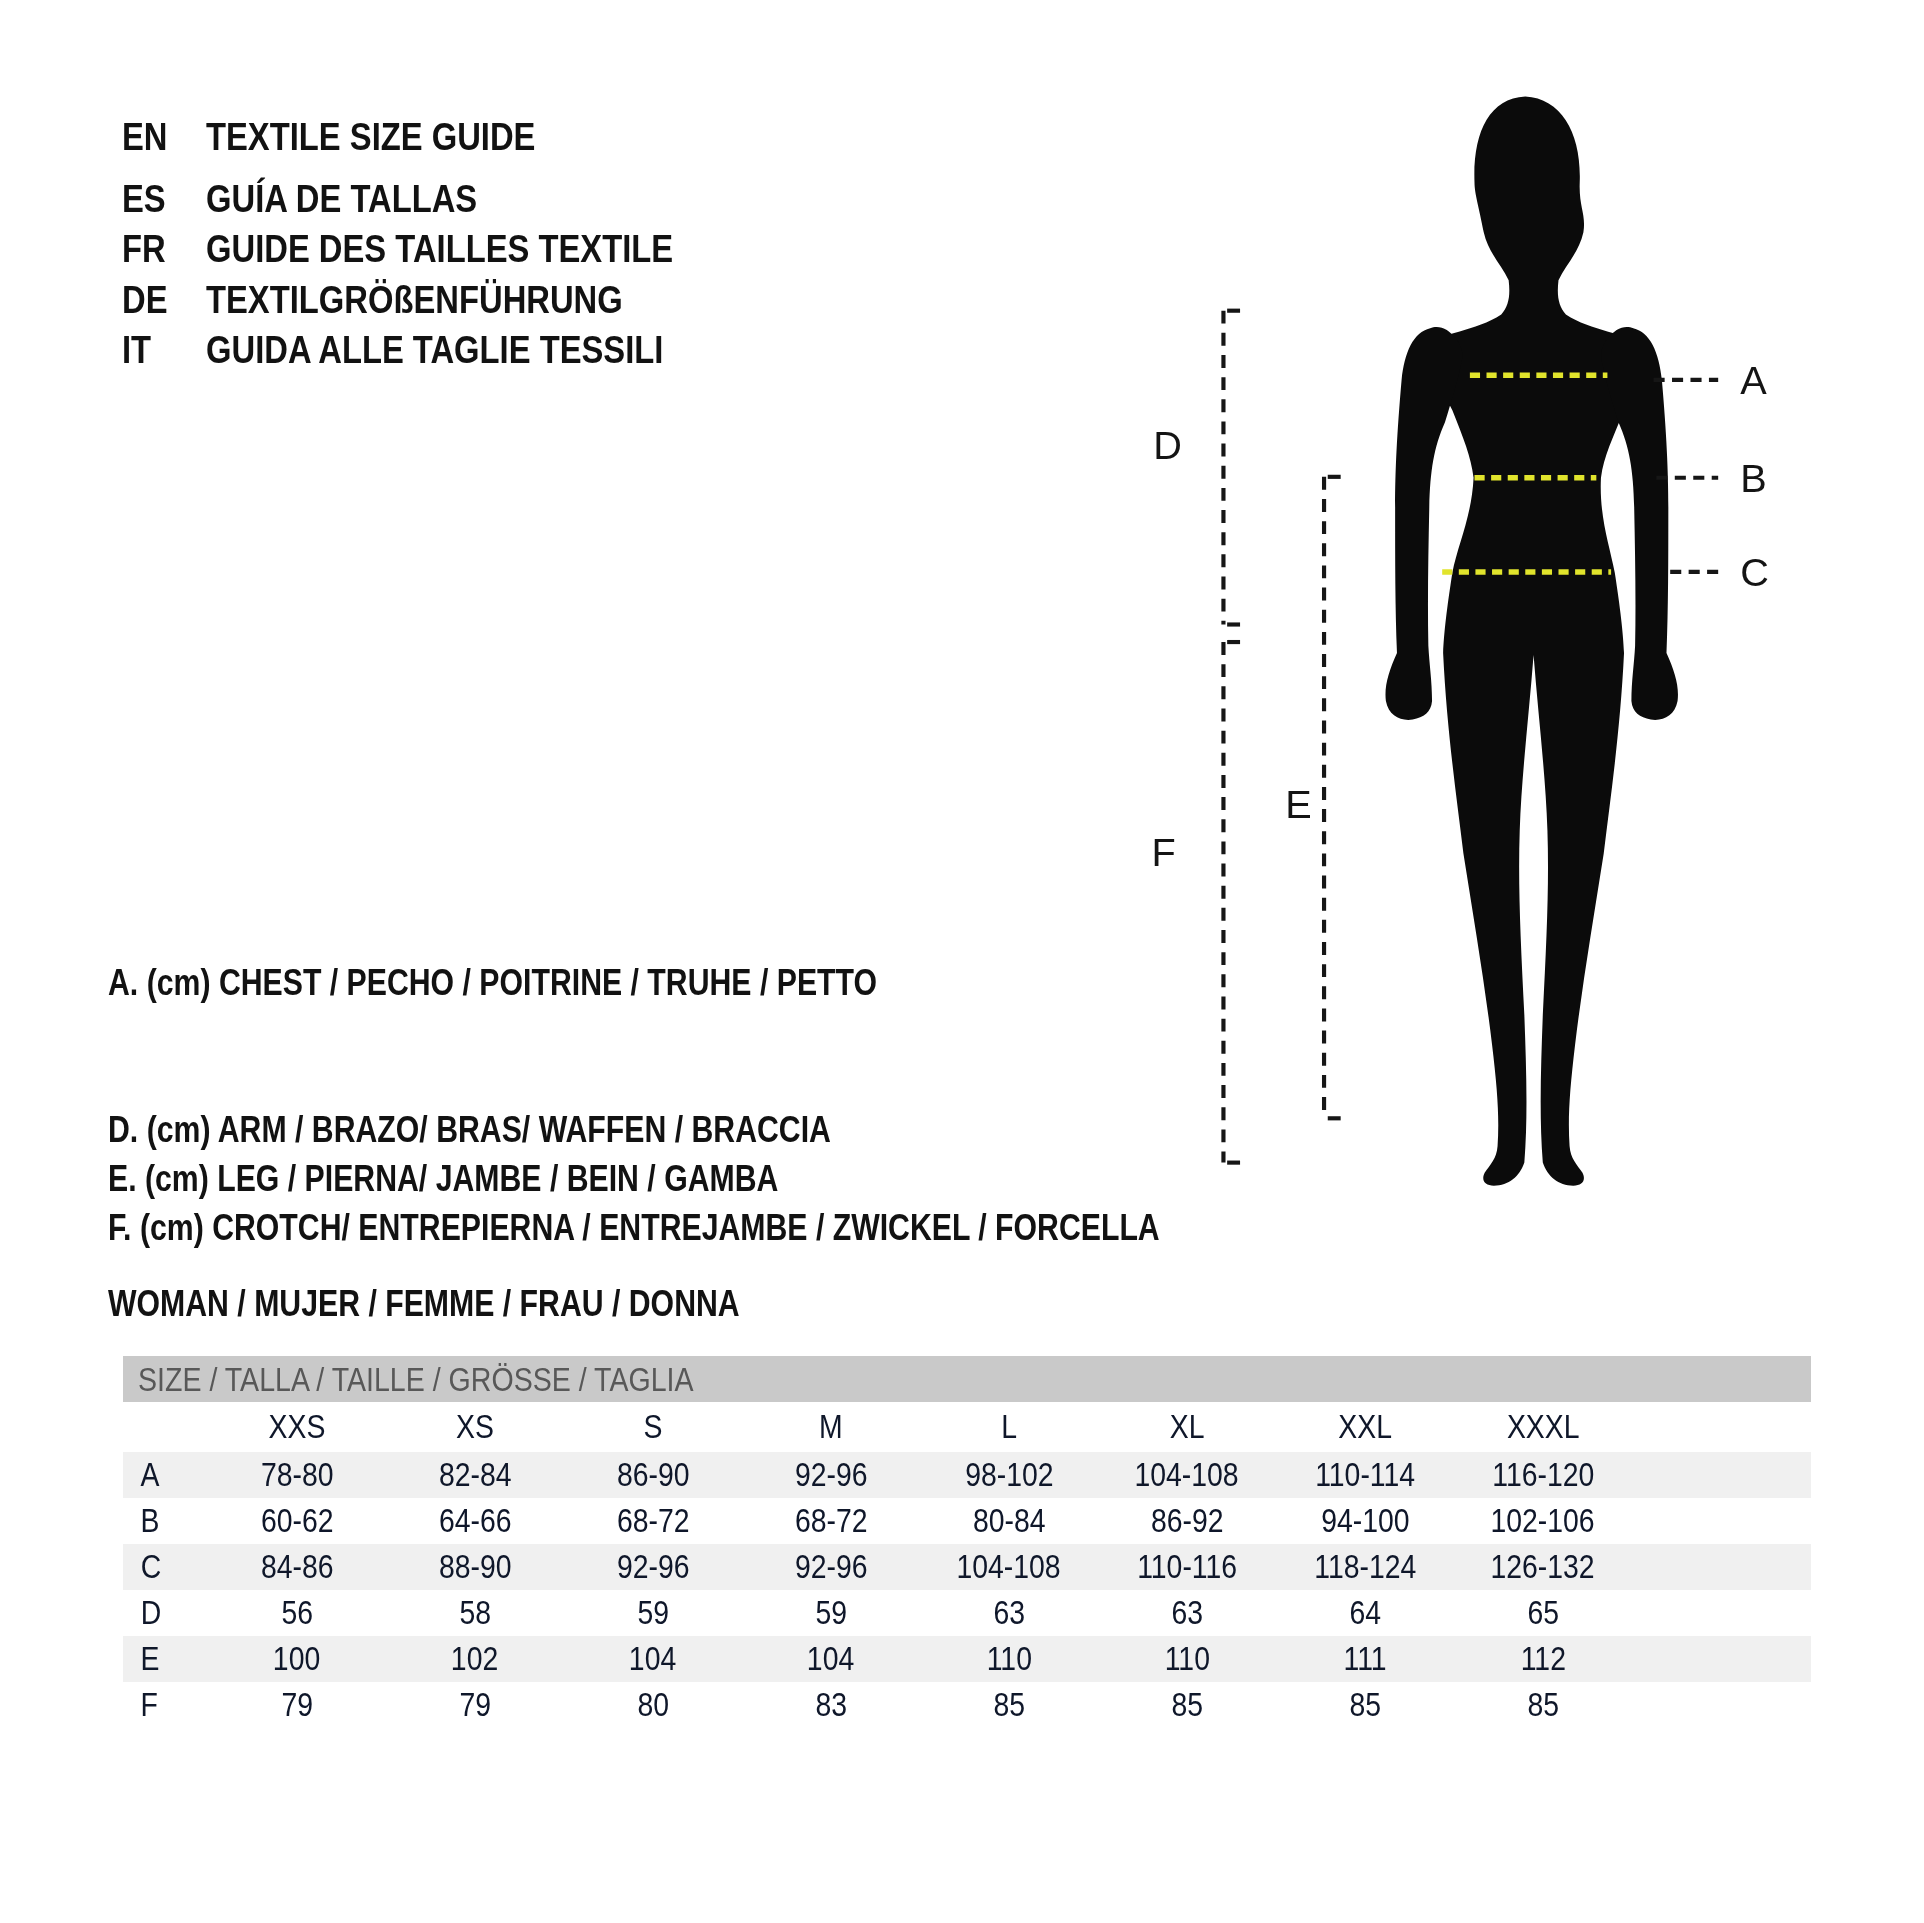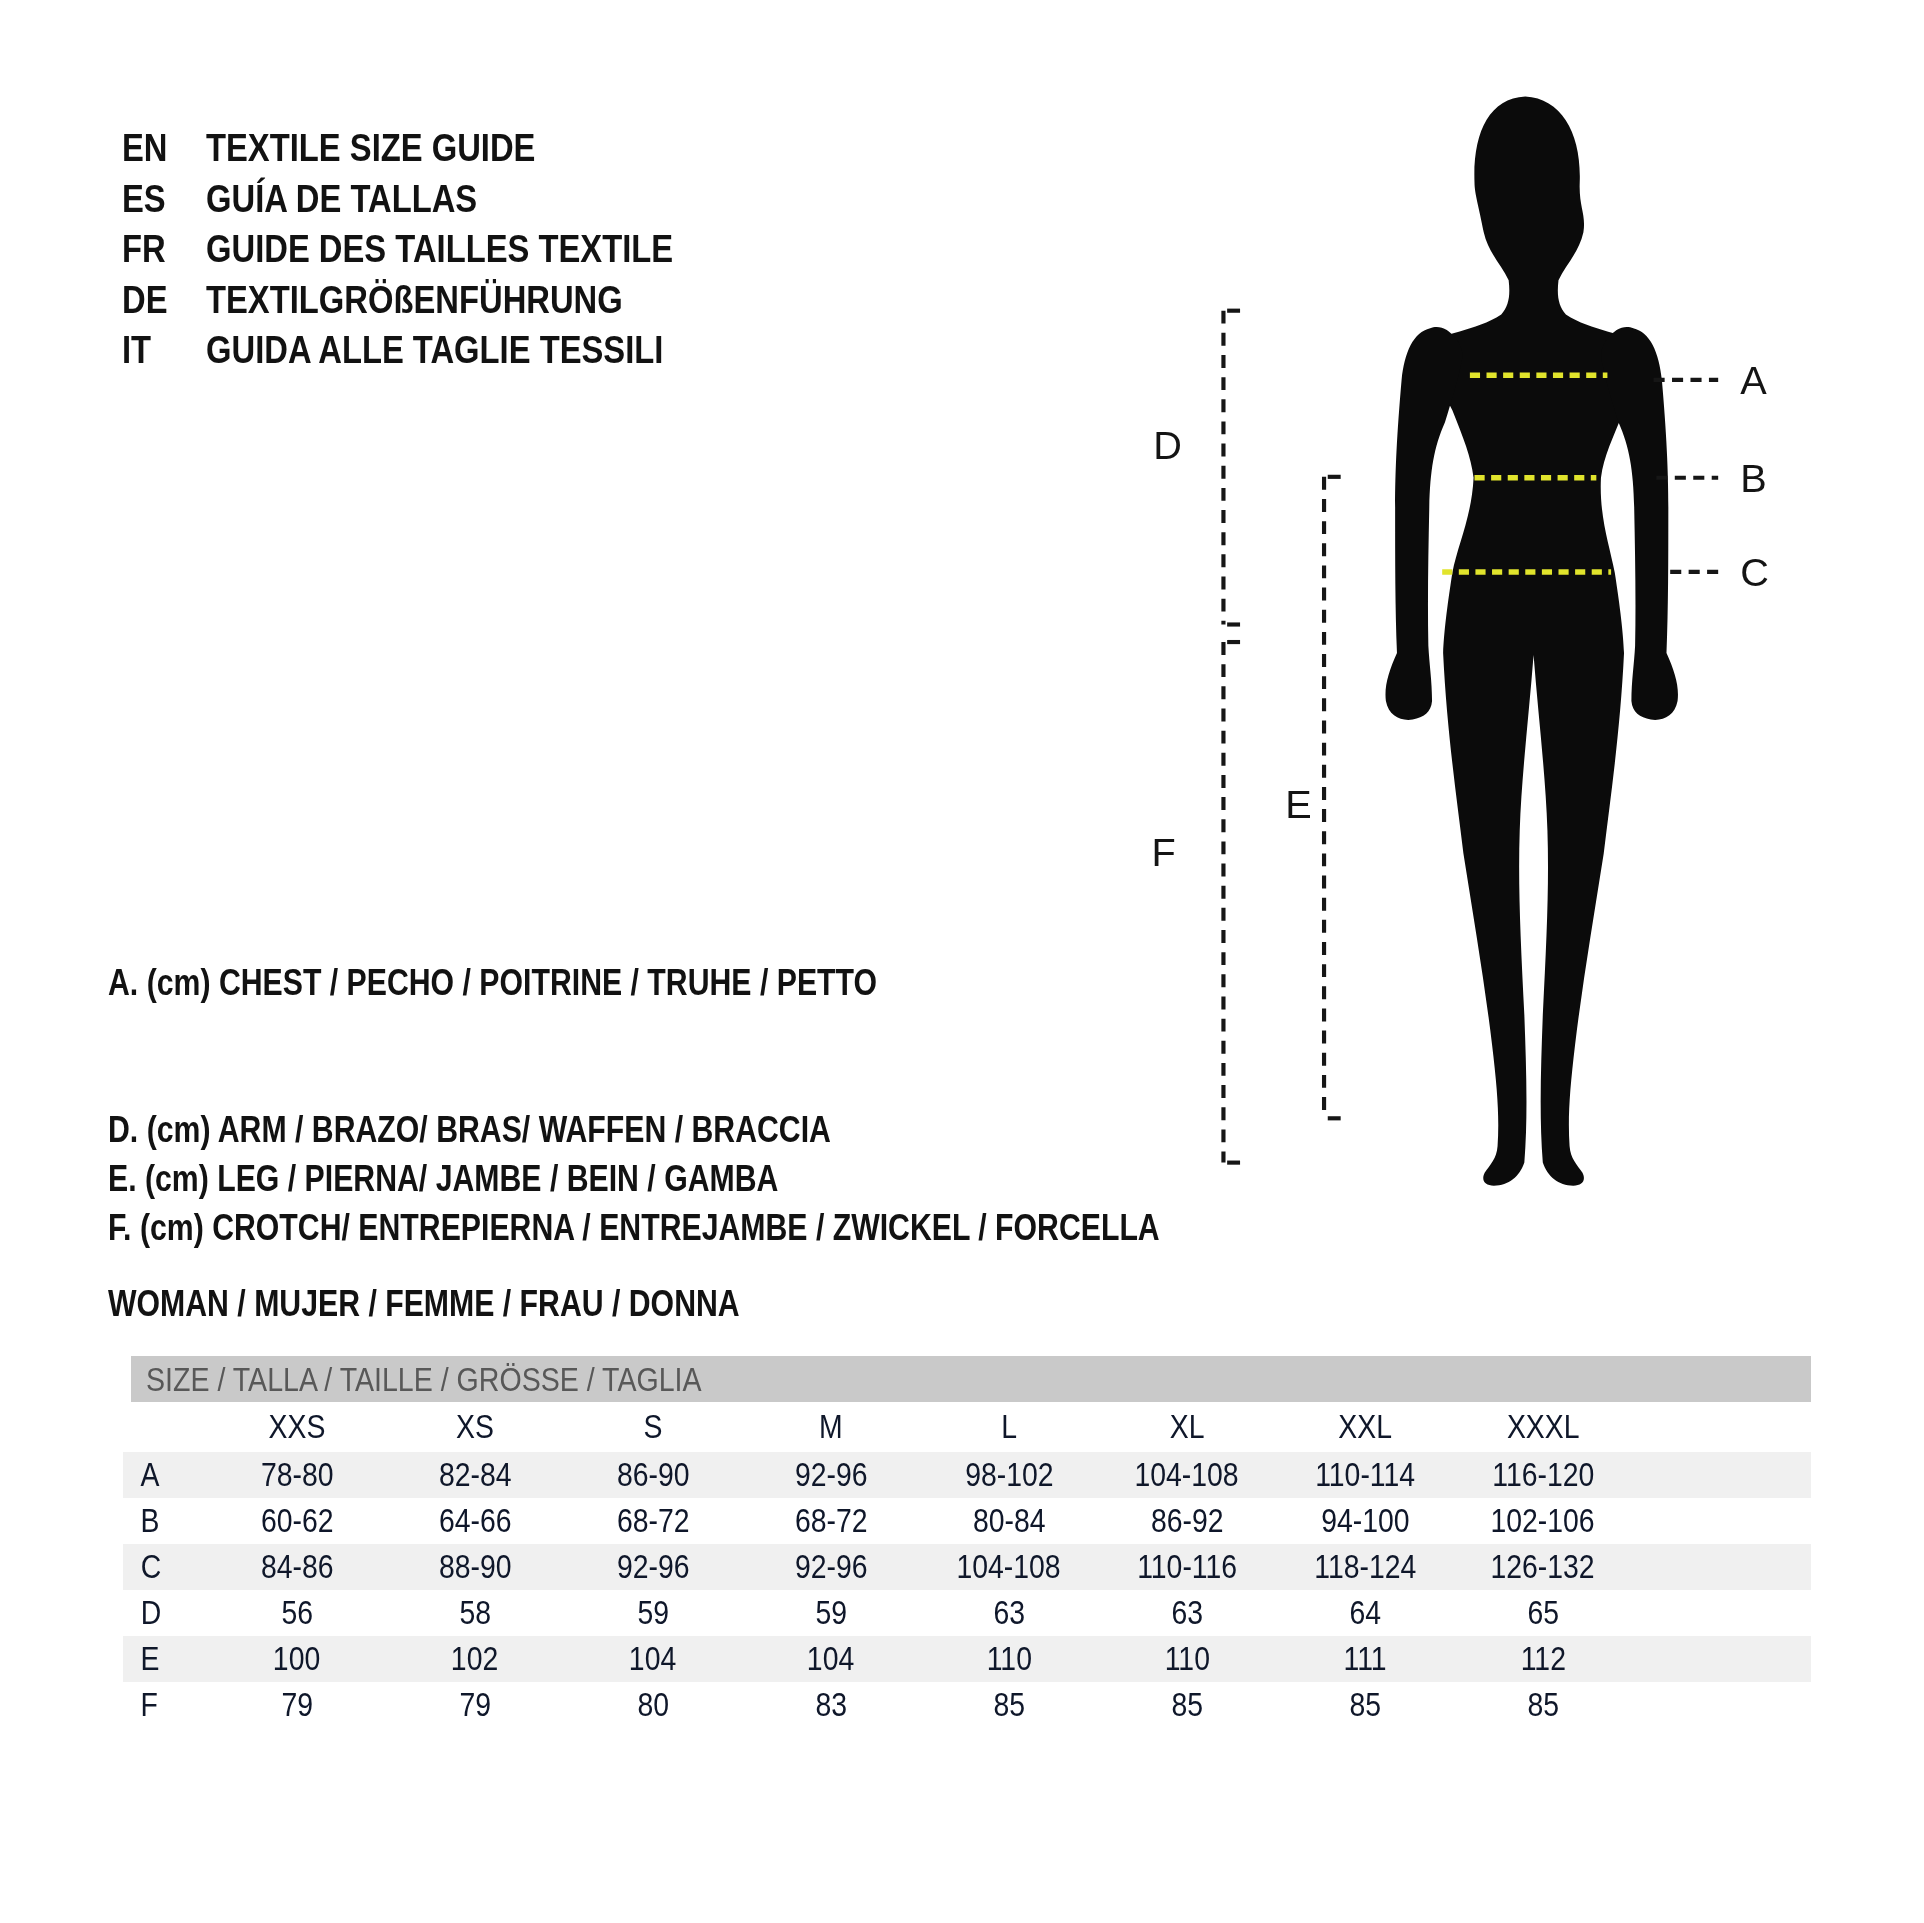--- a/index.html
+++ b/index.html
@@ -16,37 +16,37 @@
 
   
   .lang-row{position:absolute;left:122px;font-weight:bold;font-size:39px;line-height:1;white-space:nowrap;}
   .lang-code{display:inline-block;width:84px;}
   
   .legend-row{position:absolute;left:108px;font-weight:bold;font-size:36px;line-height:1;white-space:nowrap;}
   .gender{position:absolute;left:108px;top:1286px;font-weight:bold;font-size:36px;line-height:1;}
 
   
   .size-table{position:absolute;left:123px;top:1356px;width:1688px;}
-  .table-bar{height:46px;line-height:46px;background:#c9c9c9;color:#585858;font-size:34px;padding-left:14.8px;box-sizing:border-box;margin-left:8px;}
+  .table-bar{height:46px;line-height:46px;background:#c9c9c9;color:#585858;font-size:34px;padding-left:14.8px;box-sizing:border-box;}
   .trow{display:grid;grid-template-columns:85px repeat(8,178px) 1fr;height:46px;line-height:46px;font-size:33px;color:#0f172a;}
   .trow.sizes{height:50px;line-height:50px;}
   .trow .cell{text-align:center;}
   .trow .lab{text-align:left;padding-left:15.7px;}
   .trow.stripe{background:#f0f0f0;}
 
   
   .figure-wrap{position:absolute;left:1061px;top:55px;width:863px;height:1283px;}
   .mark-label{font-family:"Liberation Sans",sans-serif;font-size:43px;fill:#141414;}
 </style>
 </head>
 <body>
 
 <div class="page">
 
-  <div class="lang-row" style="top:128px"><span class="lang-code cond">EN</span><span class="cond">TEXTILE SIZE GUIDE</span></div>
+  <div class="lang-row" style="top:117px"><span class="lang-code cond">EN</span><span class="cond">TEXTILE SIZE GUIDE</span></div>
   <div class="lang-row" style="top:179px"><span class="lang-code cond">ES</span><span class="cond">GUÍA DE TALLAS</span></div>
   <div class="lang-row" style="top:229px"><span class="lang-code cond">FR</span><span class="cond">GUIDE DES TAILLES TEXTILE</span></div>
   <div class="lang-row" style="top:280px"><span class="lang-code cond">DE</span><span class="cond">TEXTILGRÖßENFÜHRUNG</span></div>
   <div class="lang-row" style="top:330px"><span class="lang-code cond">IT</span><span class="cond">GUIDA ALLE TAGLIE TESSILI</span></div>
 
   <div class="legend-row" style="top:965px"><span class="cond">A. (cm) CHEST / PECHO / POITRINE / TRUHE / PETTO</span></div>
   <div class="legend-row" style="top:1112px"><span class="cond">D. (cm) ARM / BRAZO/ BRAS/ WAFFEN / BRACCIA</span></div>
   <div class="legend-row" style="top:1161px"><span class="cond">E. (cm) LEG / PIERNA/ JAMBE / BEIN / GAMBA</span></div>
   <div class="legend-row" style="top:1210px"><span class="cond">F. (cm) CROTCH/ ENTREPIERNA / ENTREJAMBE / ZWICKEL / FORCELLA</span></div>
 

